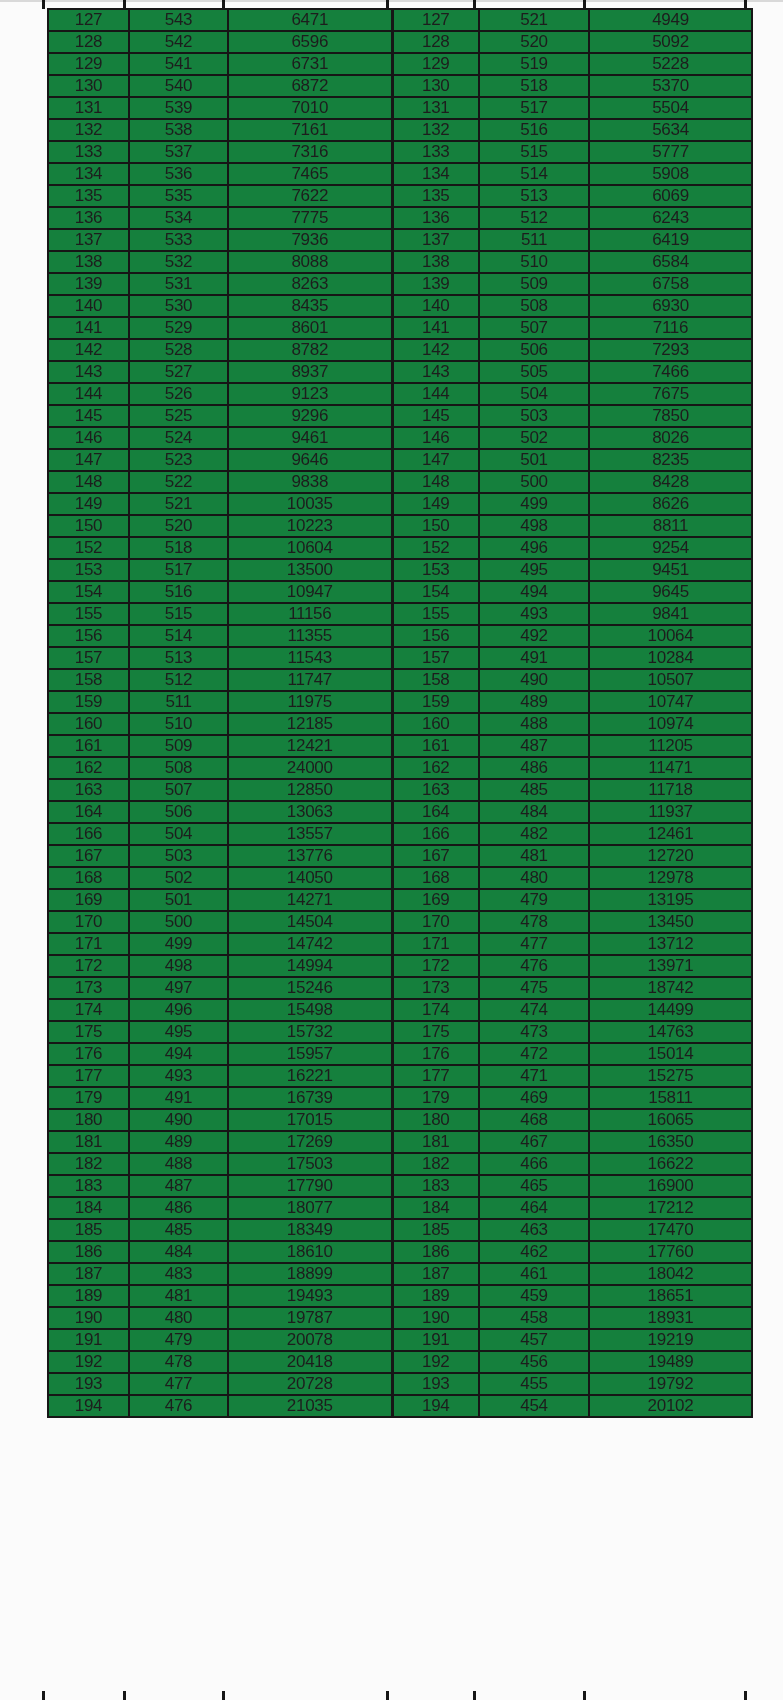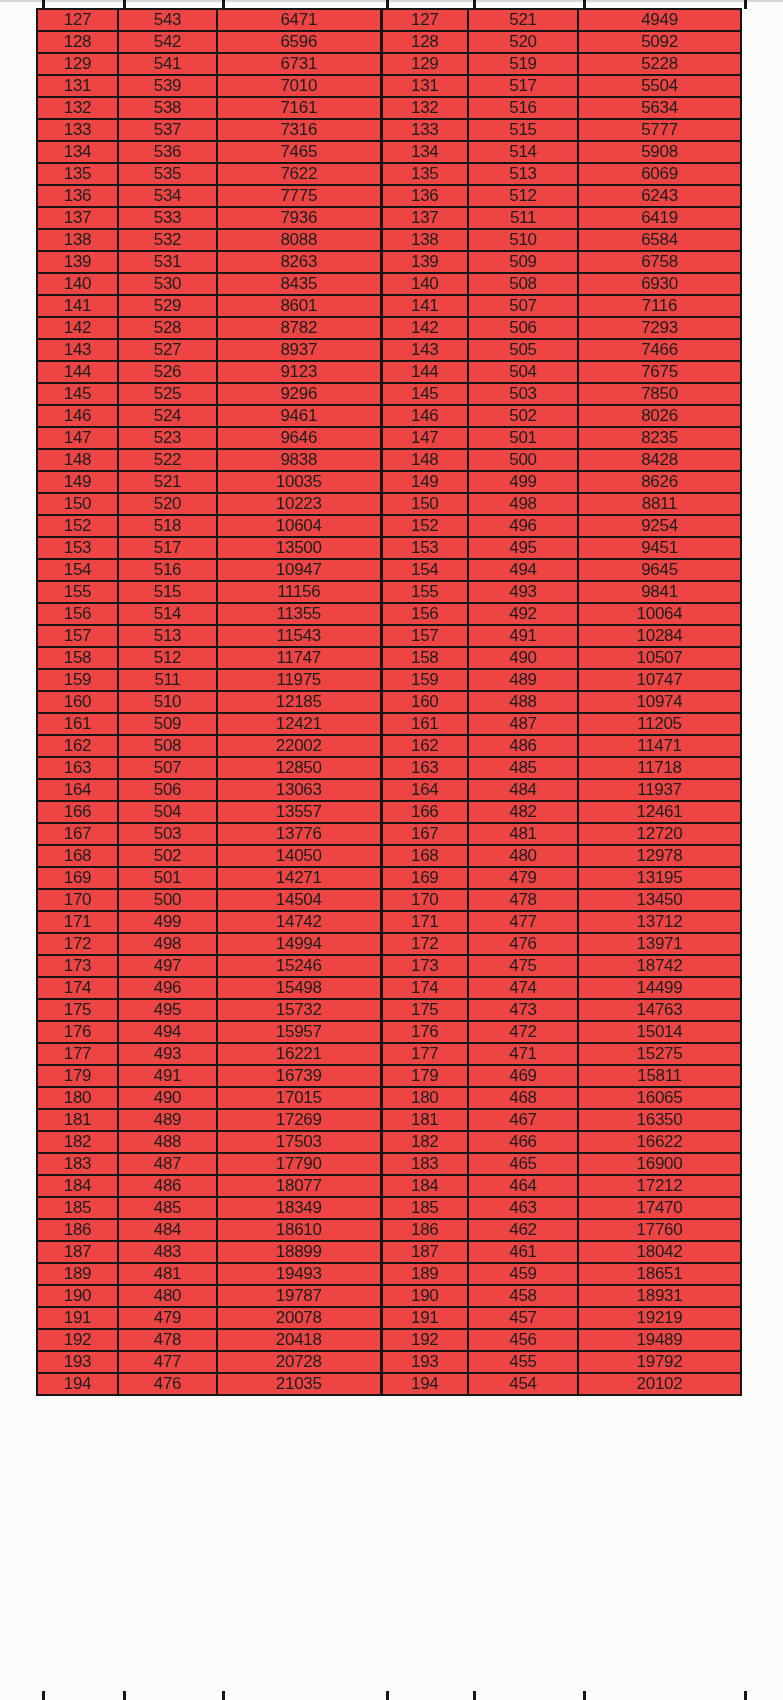--- a/index.html
+++ b/index.html
@@ -15,27 +15,27 @@
     overflow: hidden;
   }
   .top-separator {
     position: absolute;
     left: 0; top: 0;
     width: 783px; height: 2px;
     background: #d9d9d9;
   }
   .score-table {
     position: absolute;
-    left: 36px;
+    left: 47px;
     top: 8px;
     width: 704px;
     height: 1207px;
     border-collapse: collapse;
     table-layout: fixed;
-    background: #ef4444;
+    background: #15803d;
   }
   .score-table td {
     border: 2px solid #161616;
     text-align: center;
     vertical-align: middle;
     font-size: 17px;
     font-stretch: condensed;
     letter-spacing: -0.3px;
     color: #1d1d1d;
     padding: 0;
@@ -91,20 +91,28 @@
       </tr>
       <tr>
         <td>129</td>
         <td>541</td>
         <td>6731</td>
         <td>129</td>
         <td>519</td>
         <td>5228</td>
       </tr>
       <tr>
+        <td>130</td>
+        <td>540</td>
+        <td>6872</td>
+        <td>130</td>
+        <td>518</td>
+        <td>5370</td>
+      </tr>
+      <tr>
         <td>131</td>
         <td>539</td>
         <td>7010</td>
         <td>131</td>
         <td>517</td>
         <td>5504</td>
       </tr>
       <tr>
         <td>132</td>
         <td>538</td>
@@ -333,21 +341,21 @@
         <td>161</td>
         <td>509</td>
         <td>12421</td>
         <td>161</td>
         <td>487</td>
         <td>11205</td>
       </tr>
       <tr>
         <td>162</td>
         <td>508</td>
-        <td>22002</td>
+        <td>24000</td>
         <td>162</td>
         <td>486</td>
         <td>11471</td>
       </tr>
       <tr>
         <td>163</td>
         <td>507</td>
         <td>12850</td>
         <td>163</td>
         <td>485</td>

